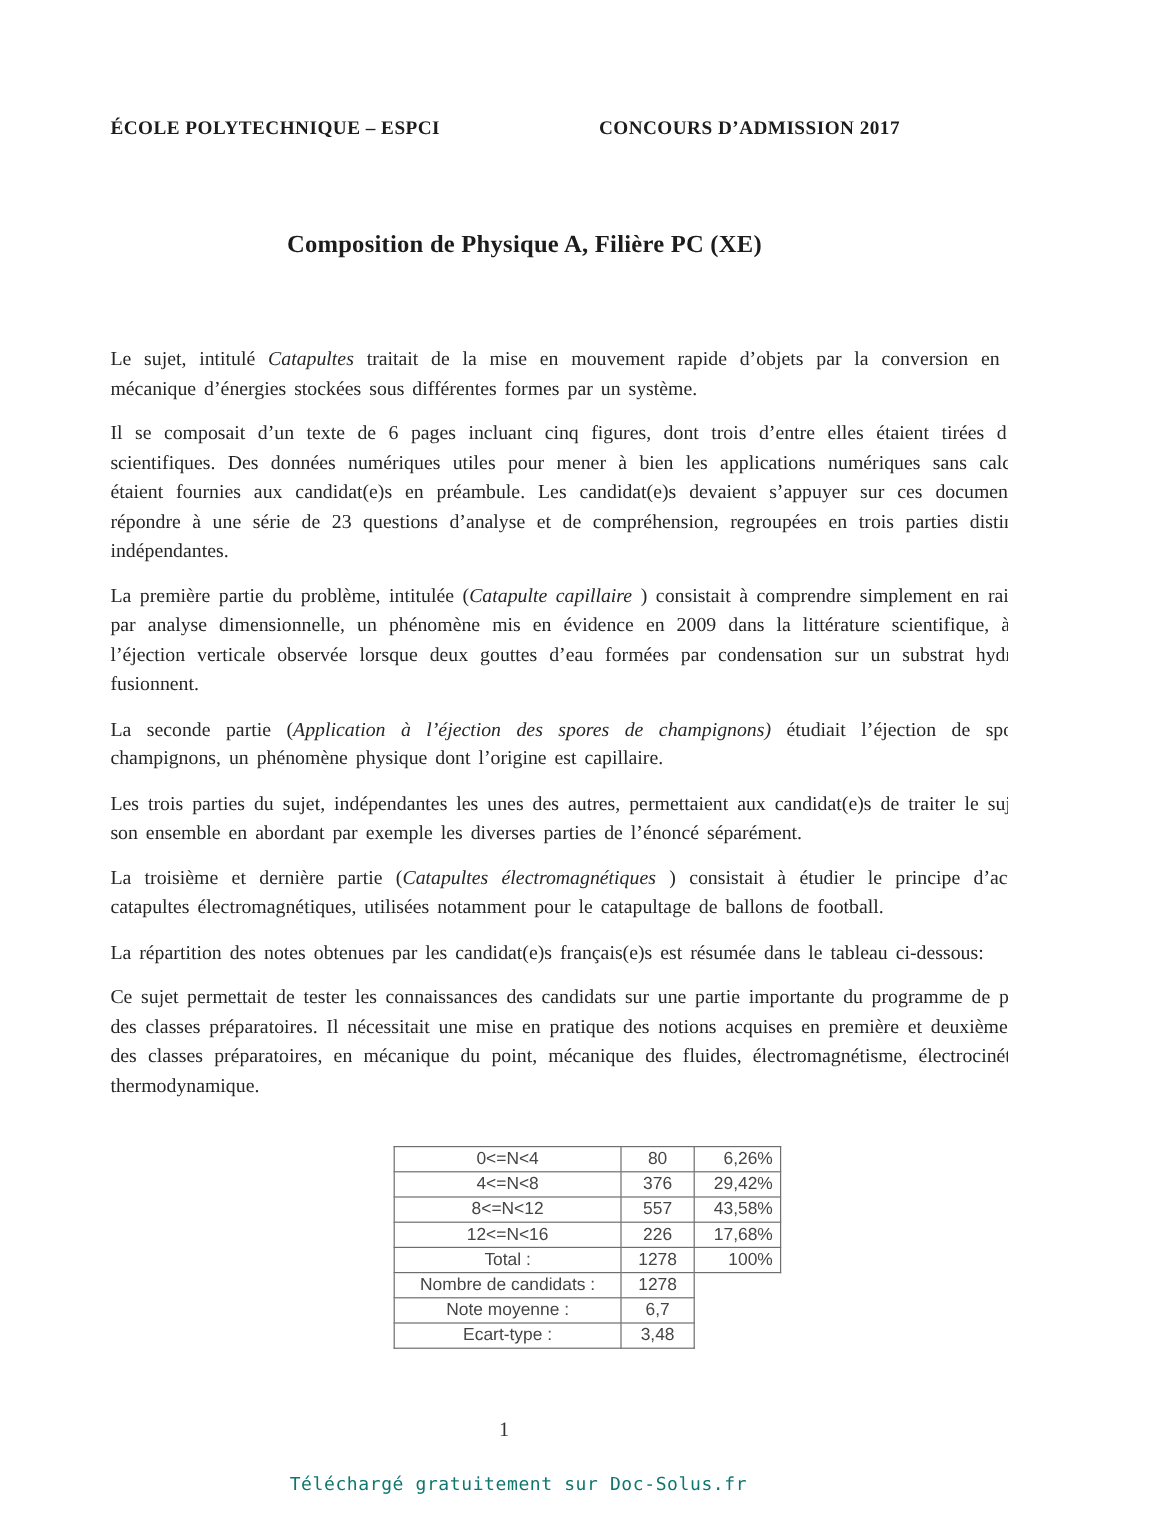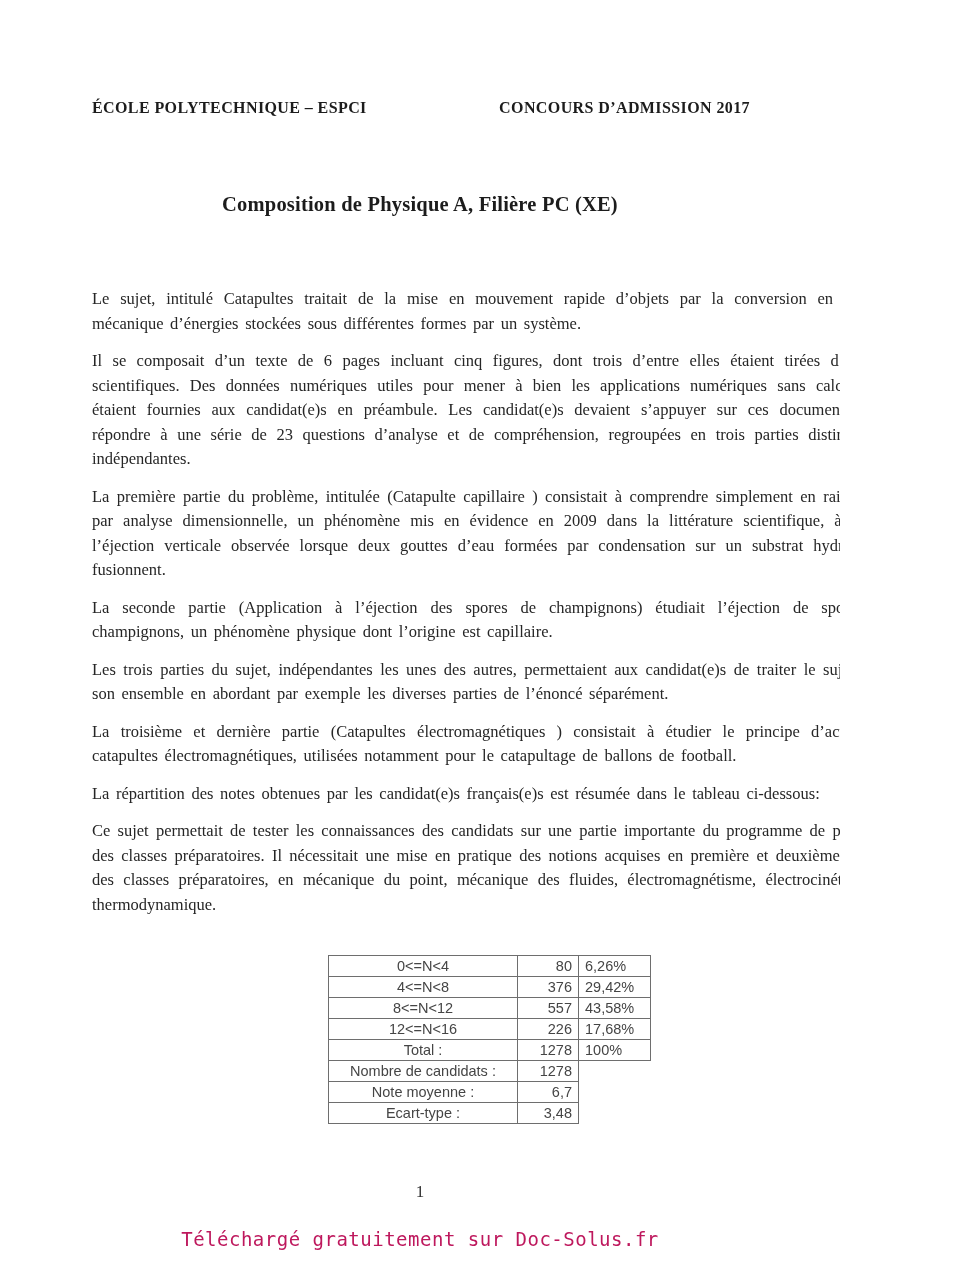--- a/index.html
+++ b/index.html
@@ -10,55 +10,55 @@
     font-family:"Liberation Serif", serif;
     overflow:hidden;
   }
   .doc-header {
     position:absolute; top:99px; left:92px; right:90px;
     display:flex; justify-content:space-between;
     font-weight:bold; font-size:16px; letter-spacing:0.4px;
     color:#1c1c1c;
   }
   .doc-title {
-    position:absolute; top:193px; left:0; width:100%;
+    position:absolute; top:193px; left:17px; width:100%;
     text-align:center; font-weight:bold; font-size:20.5px;
     letter-spacing:0.2px; color:#1c1c1c;
   }
   .bodytext {
     position:absolute; top:287px; left:92px; width:800px;
     font-size:16.5px; line-height:24.5px; color:#262626;
     text-align:justify;
   }
   .para { margin:0 0 13px 0; word-spacing:2.5px; }
-  .para .it { }
+  .para .it { font-style:italic; }
   .table-wrap { position:absolute; top:955px; left:328px; }
   table.notes {
     border-collapse:collapse;
     font-family:"Liberation Sans", sans-serif;
     font-size:14.5px; color:#454545;
   }
   table.notes td {
     border:1px solid #6e6e6e;
     height:20px; padding:0 6px;
     white-space:nowrap;
   }
   td.label { width:176px; text-align:center; }
-  td.num   { width:48px;  text-align:right; }
-  td.pct   { width:59px;  }
+  td.num   { width:48px;  text-align:center; }
+  td.pct   { width:59px;  text-align:right; }
   .pageno {
     position:absolute; top:1182px; left:0; width:100%;
     text-align:center; font-size:17px; color:#333333;
   }
   .footer-credit {
-    position:absolute; top:1228px; left:0; width:100%;
+    position:absolute; top:1228px; left:12px; width:100%;
     text-align:center;
     font-family:"DejaVu Sans Mono", monospace;
-    font-size:19px; letter-spacing:0.5px;
-    color:#be185d;
+    font-size:15px; letter-spacing:0.5px;
+    color:#0f766e;
   }
 </style>
 </head>
 <body>
 
 <div class="page">
 
   <div class="doc-header">
     <span>ÉCOLE POLYTECHNIQUE –  ESPCI</span>
     <span>CONCOURS D’ADMISSION 2017</span>

